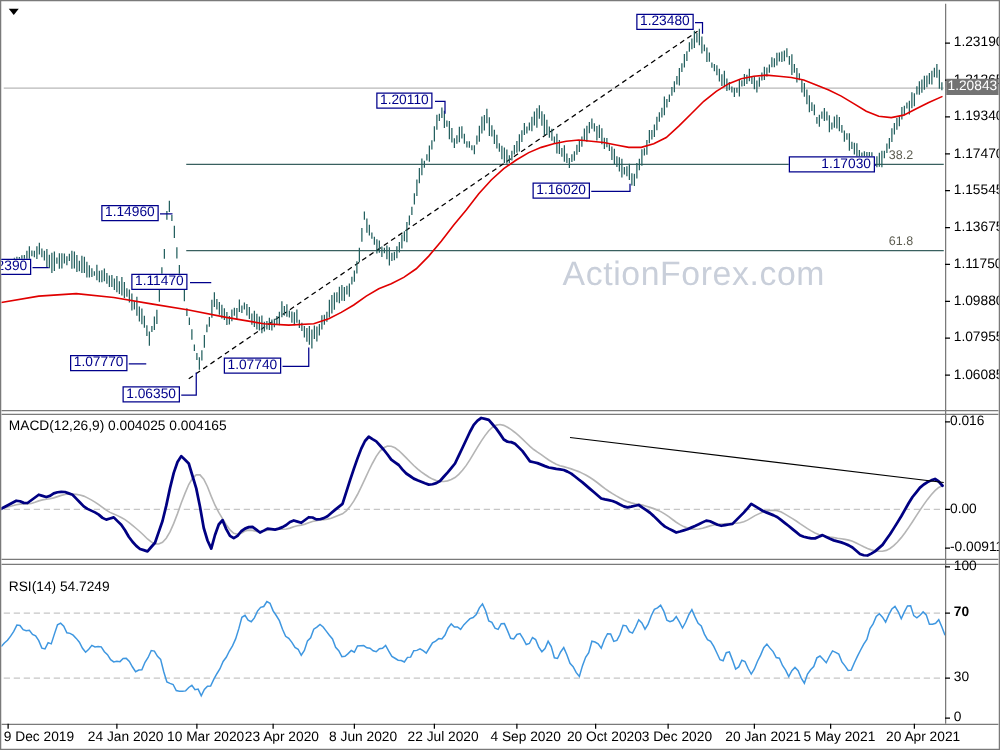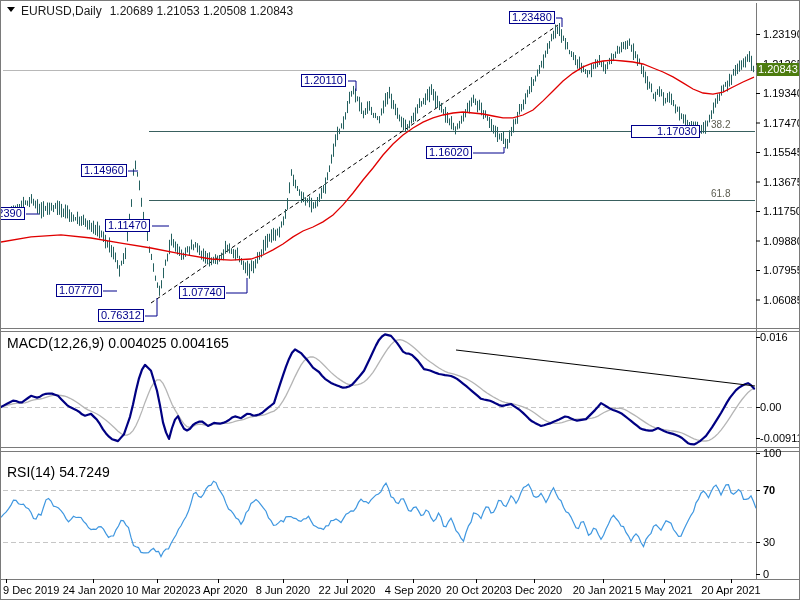--- a/index.html
+++ b/index.html
@@ -8,28 +8,28 @@
     border:1px solid #7a7a7a;background:#ffffff;overflow:hidden;
     font-family:"Liberation Sans",sans-serif;
   }
   .chart-window svg{position:absolute;left:0;top:0;}
   .abs{position:absolute;white-space:nowrap;}
   .title-bar{left:20px;top:3px;font-size:12px;color:#1a1a1a;}
   .title-bar .sym{margin-right:8px;}
   .dropdown-tri{position:absolute;left:6px;top:6px;width:0;height:0;
     border-left:4px solid transparent;border-right:4px solid transparent;border-top:5px solid #000;}
   .watermark{left:449px;top:203px;font-size:27px;color:#c9cfda;letter-spacing:.5px;}
-  .ind-label{font-size:14px;color:#000;}
+  .ind-label{font-size:11px;color:#000;}
   .axis-label{font-size:11px;color:#000;}
-  .date-label{font-size:11px;color:#000;width:70px;text-align:center;}
+  .date-label{font-size:11px;color:#000;width:85px;text-align:center;}
   .date-first{text-align:left;width:auto;}
   .fib-label{font-size:10px;color:#5c5c50;}
   .callout{position:absolute;height:11px;line-height:11px;padding:0 2px;
     border:1px solid #00008b;background:#fff;color:#00008b;font-size:11px;}
-  .price-current{left:756px;width:40px;background:#4d7c0f;color:#fff;font-size:11px;
+  .price-current{left:756px;width:40px;background:#737373;color:#fff;font-size:11px;
     height:13px;line-height:13px;padding:0 1px;}
 </style>
 </head>
 <body>
 
 <div class="chart-window">
   <svg id="cv" width="798" height="598">
       <line x1="2" y1="69.5" x2="754" y2="69.5" stroke="#b8b8b8" stroke-width="1"></line>
       <line x1="148" y1="130.5" x2="754" y2="130.5" stroke="#39605f" stroke-width="1"></line>
       <line x1="148" y1="199.5" x2="754" y2="199.5" stroke="#39605f" stroke-width="1"></line>
@@ -459,24 +459,22 @@
       <polyline points="127.0,170.0 137.0,170.0" fill="none" stroke="#00008b" stroke-width="1"></polyline>
       <polyline points="151.0,225.0 168.0,225.0" fill="none" stroke="#00008b" stroke-width="1"></polyline>
       <polyline points="102.0,290.0 116.0,290.0" fill="none" stroke="#00008b" stroke-width="1"></polyline>
       <polyline points="144.0,315.0 156.0,315.0 156.0,297.0" fill="none" stroke="#00008b" stroke-width="1"></polyline>
       <polyline points="225.0,292.0 246.0,292.0 246.0,277.0" fill="none" stroke="#00008b" stroke-width="1"></polyline>
       <polyline points="472.0,152.0 503.0,152.0 503.0,146.0" fill="none" stroke="#00008b" stroke-width="1"></polyline>
       <polyline points="677.0,131.0 700.0,131.0" fill="none" stroke="#00008b" stroke-width="1"></polyline>
     </svg>
 
   <span class="dropdown-tri"></span>
-  <div class="abs title-bar">
-    <span class="sym">EURUSD,Daily</span><span>1.20689 1.21053 1.20508 1.20843</span>
-  </div>
 
+  <div class="abs watermark">ActionForex.com</div>
 
   <div class="abs ind-label" style="left:6px;top:334px;">
     <span>MACD(12,26,9)</span>
     <span>0.004025 0.004165</span>
   </div>
   <div class="abs ind-label" style="left:6px;top:453px;margin-top:10px;">
     <span>RSI(14)</span>
     <span>54.7249</span>
   </div>
 
@@ -512,18 +510,18 @@
       <div class="abs date-label" style="left: 498px; top: 583px;">3 Dec 2020</div>
       <div class="abs date-label" style="left: 567px; top: 583px;">20 Jan 2021</div>
       <div class="abs date-label" style="left: 628px; top: 583px;">5 May 2021</div>
       <div class="abs date-label" style="left: 695px; top: 583px;">20 Apr 2021</div>
       <div class="abs callout" style="left: 508px; top: 10px;">1.23480</div>
       <div class="abs callout" style="left: 300px; top: 73px;">1.20110</div>
       <div class="abs callout" style="left: -22px; top: 206px;">1.12390</div>
       <div class="abs callout" style="left: 80px; top: 163px;">1.14960</div>
       <div class="abs callout" style="left: 104px; top: 218px;">1.11470</div>
       <div class="abs callout" style="left: 55px; top: 283px;">1.07770</div>
-      <div class="abs callout" style="left: 97px; top: 308px;">0.76312</div>
+      <div class="abs callout" style="left: 97px; top: 308px;">1.06350</div>
       <div class="abs callout" style="left: 178px; top: 285px;">1.07740</div>
       <div class="abs callout" style="left: 425px; top: 145px;">1.16020</div>
       <div class="abs callout" style="left: 630px; top: 124px; padding-left: 25px;">1.17030</div>
     </div>
 </div>
 
 </body></html>

